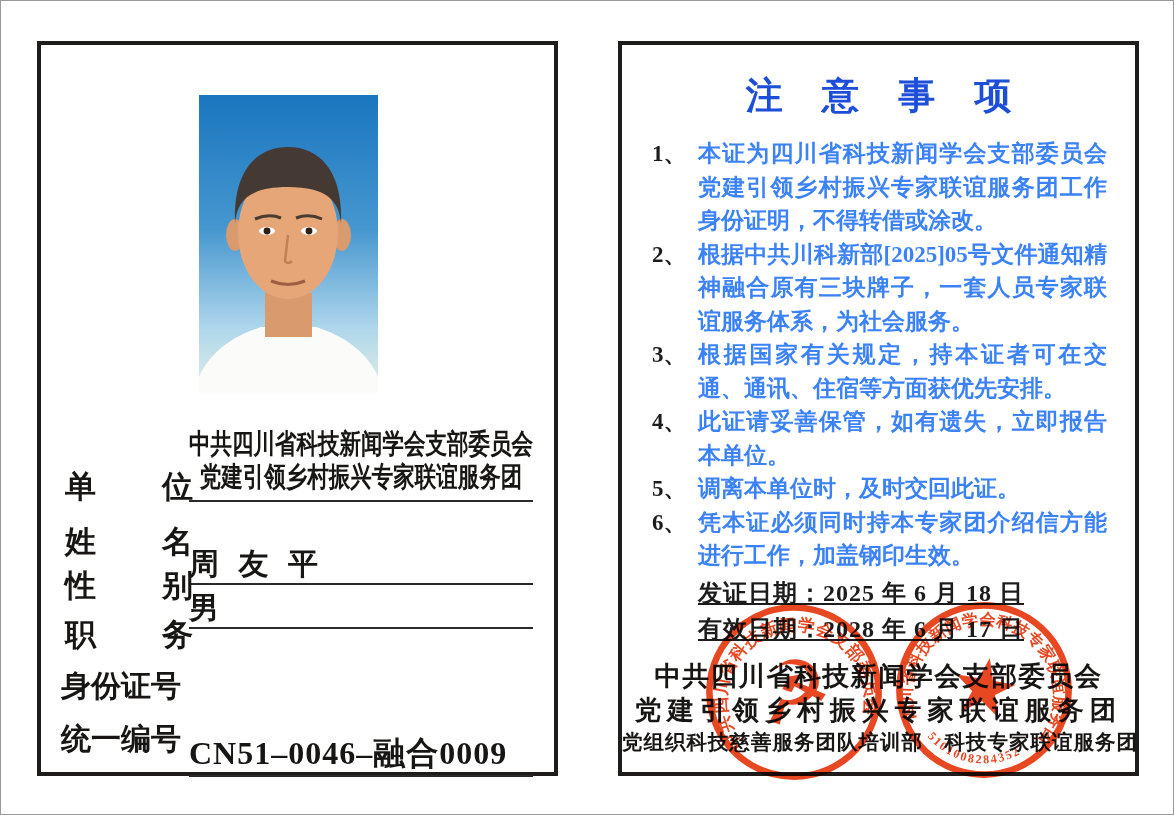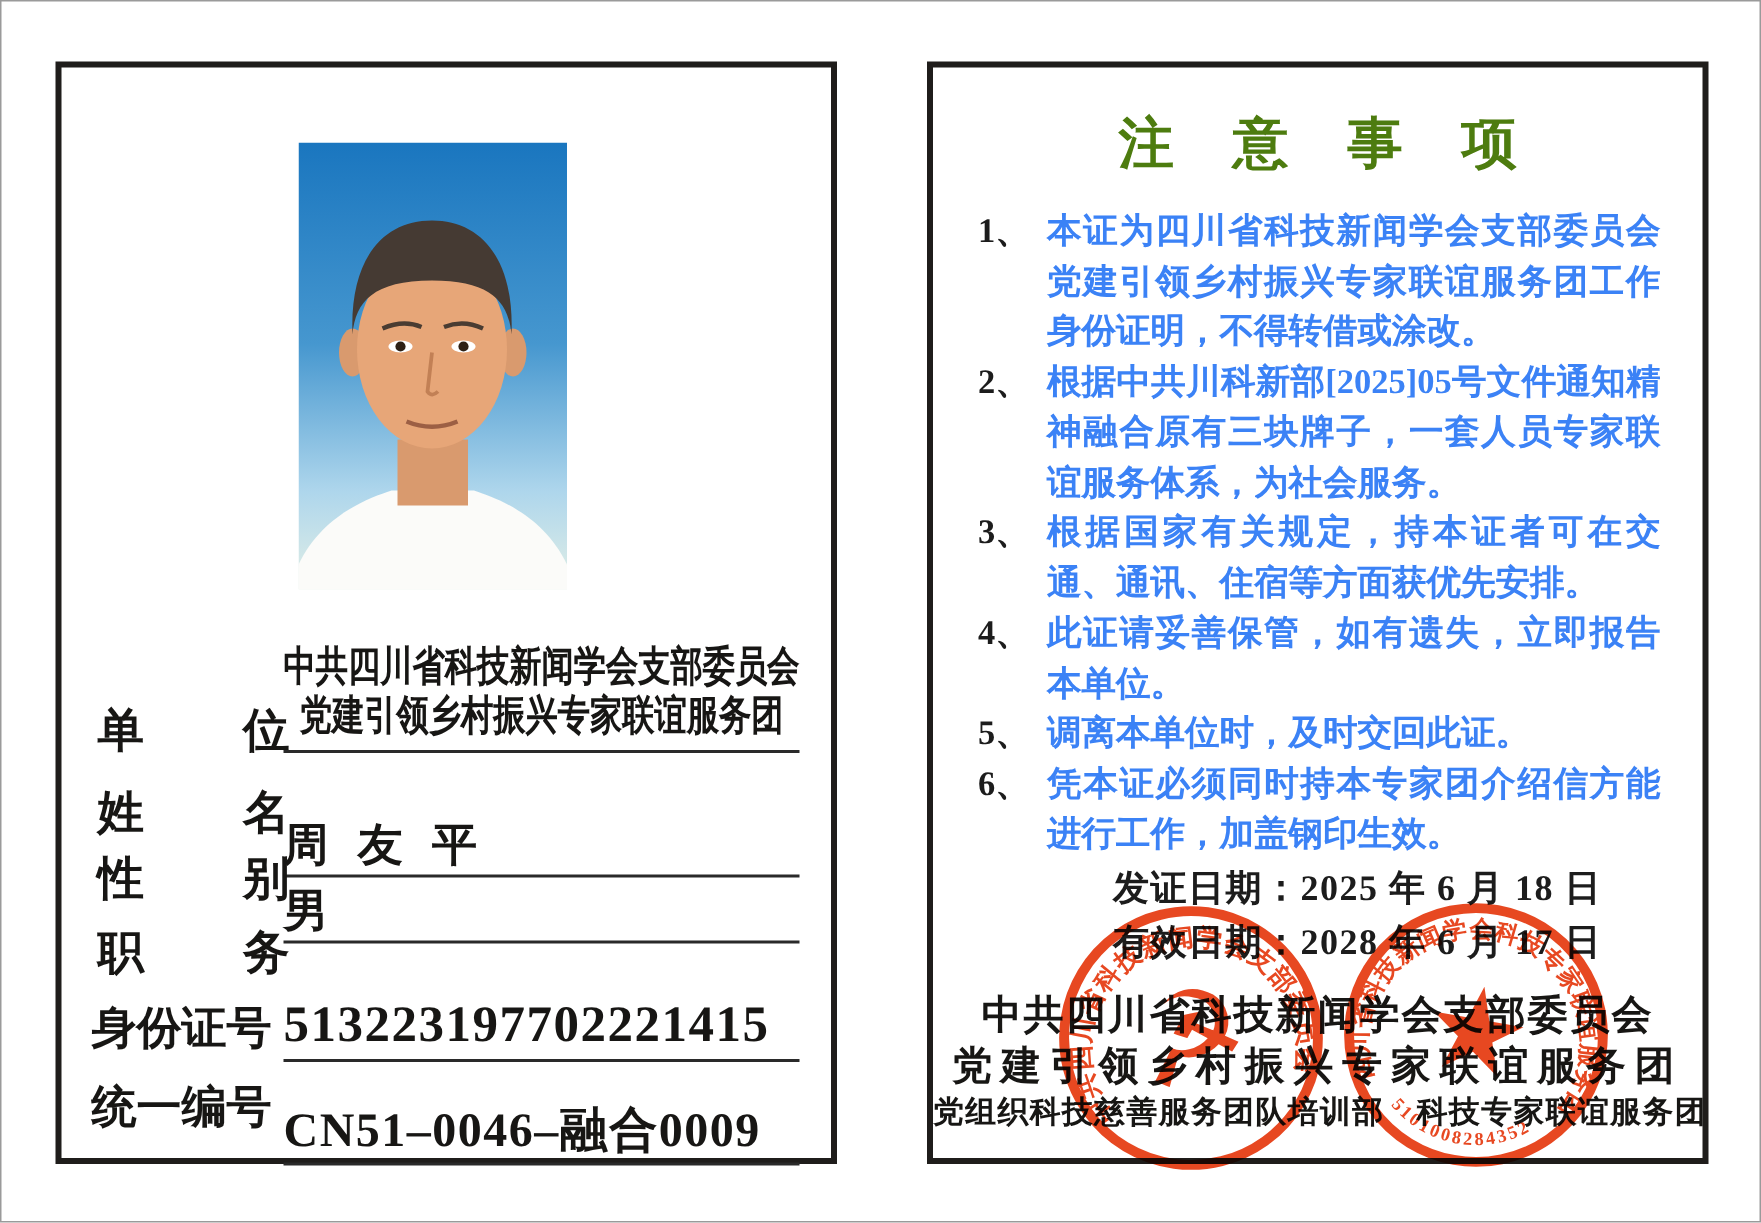--- a/index.html
+++ b/index.html
@@ -38,27 +38,27 @@
                transform:scale(1,1.28); transform-origin:center bottom;
                white-space:nowrap; text-align:center; }
   .v-name   { font-size:30px; font-weight:bold; text-align:left; letter-spacing:6px; height:40px; line-height:38px;margin-top:24px; }
   .v-duty   { height:56px; padding-left:2px; }
   .duty-line{ font-weight:bold; font-size:19.5px; line-height:25px; white-space:nowrap; transform:scale(1,1.12); transform-origin:left bottom; }
   .v-num    { font-size:34px; font-weight:bold; letter-spacing:1px; height:46px; line-height:44px; white-space:nowrap; }
 
   
   .rc-inner { position:absolute; inset:0; }
   .rc-title { margin-top:26px; text-align:center; font-size:37px; font-weight:bold;
-              letter-spacing:15px; text-indent:15px; color:#4d7c0f; }
+              letter-spacing:15px; text-indent:15px; color:#1d4ed8; }
   .notes { margin:16px 28px 0 30px; }
   .note  { display:flex; }
   .note .num { width:46px; flex:none; font-weight:bold; font-size:23px; line-height:33.5px; }
   .note .txt { flex:1; font-weight:bold; font-size:23px; line-height:33.5px;
                text-align:justify; text-justify:inter-ideograph; color:#3b82f6; }
-  .dates { margin:2px 0 0 120px; }
+  .dates { margin:2px 0 0 76px;text-decoration:underline; }
   .date-line { font-weight:bold; font-size:24px; line-height:36px; letter-spacing:1px; }
   .rc-footer { margin-top:12px; text-align:center; color:#171614; position:relative; z-index:1; }
   .f1 { font-size:26.5px; font-weight:bold; letter-spacing:1.5px; line-height:34px; }
   .f2 { font-size:26.5px; font-weight:bold; letter-spacing:6px;  line-height:34px; }
   .f3 { font-size:20.5px; font-weight:bold; letter-spacing:7px;  line-height:31px; white-space:nowrap; }
   .f4 { font-size:20.5px; font-weight:bold; letter-spacing:1px;  line-height:30px; white-space:nowrap; }
 
   .stamp { position:absolute; width:188px; height:188px; z-index:2;
            mix-blend-mode:multiply; opacity:.92; }
   #stamp-left  { left:78px;  top:553px; }
@@ -127,21 +127,20 @@
     <span>别</span>
   </div>
   <div class="field-value v-name" style="top:520px">男</div>
 
   <div class="field-label" style="top:572px">
     <span>职</span>
     <span>务</span>
   </div>
 
   <div class="field-label tight" style="top:623px">身份证号</div>
-  <div class="field-value v-num" style="top:617px">513223197702221415</div>
 
   <div class="field-label tight" style="top:676px">统一编号</div>
   <div class="field-value v-num" style="top:686px; font-size:32px">CN51–0046–融合0009</div>
 </div>
 
 <div class="card" id="card-right">
   <div class="rc-inner">
     <div class="rc-title">注 意 事 项</div>
 
     <div class="notes">

